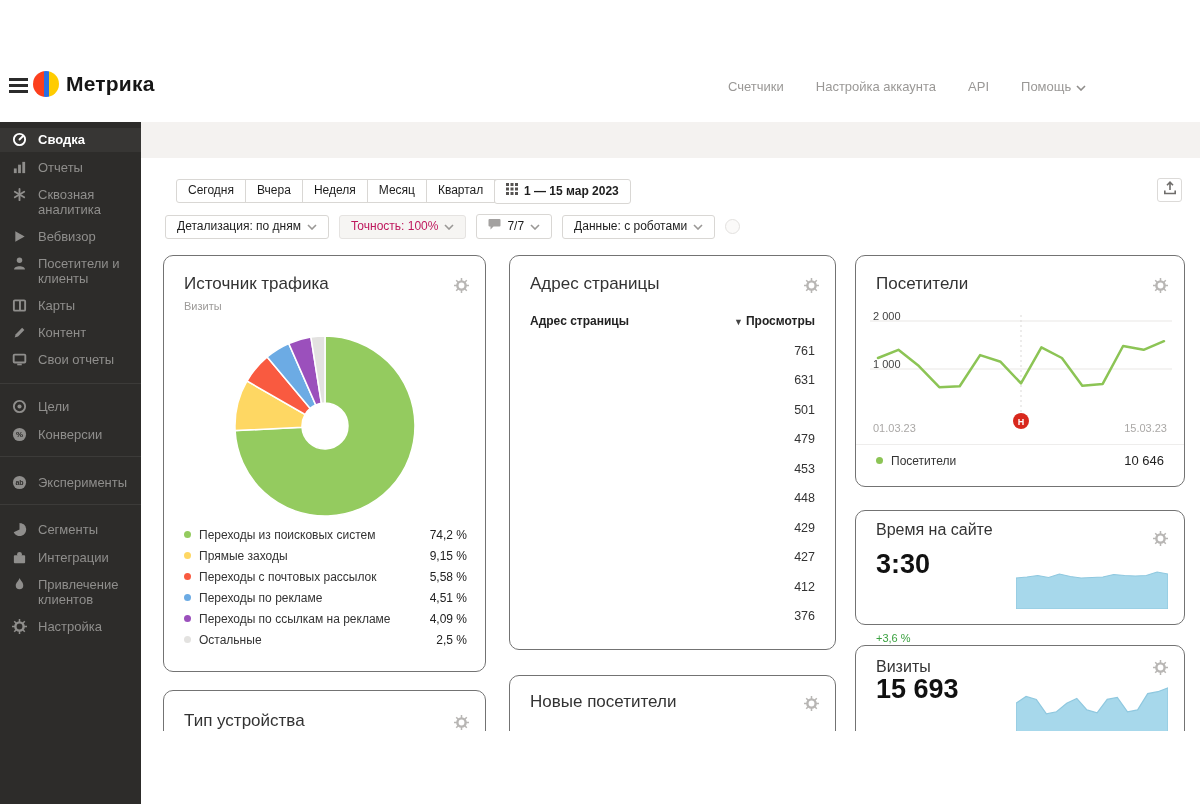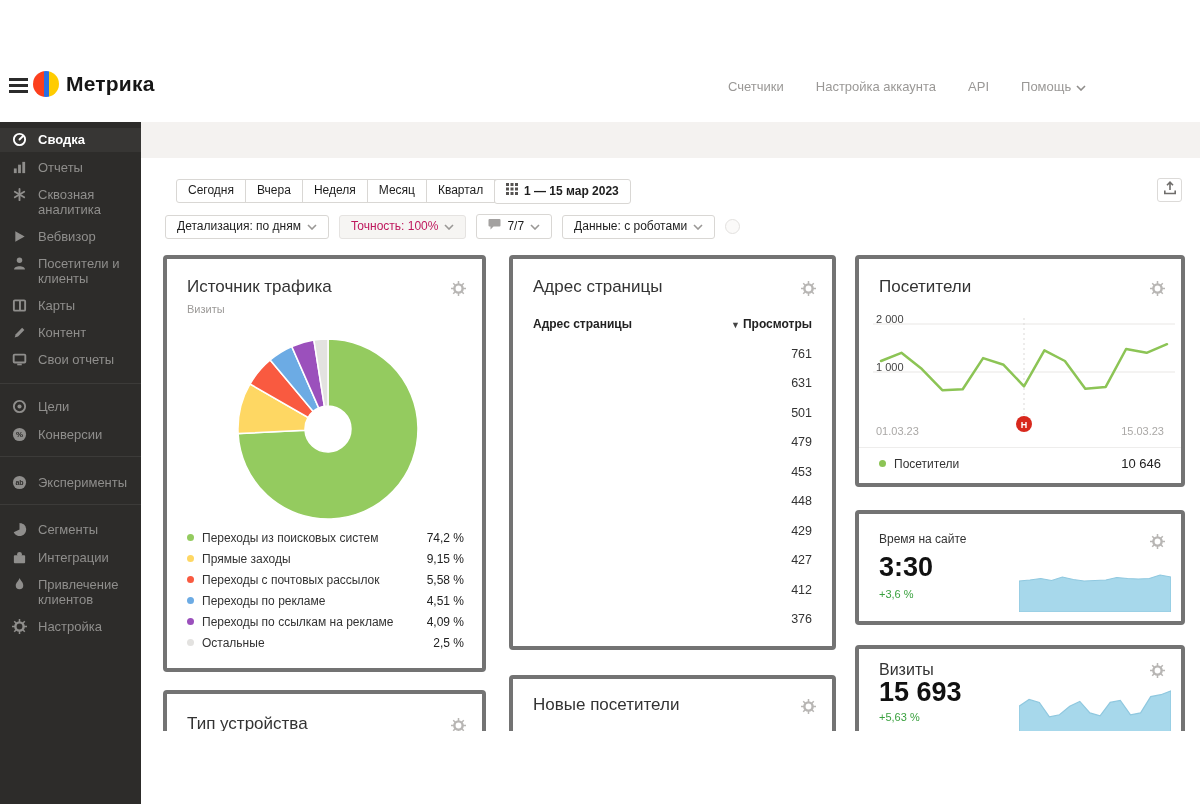--- a/index.html
+++ b/index.html
@@ -37,21 +37,21 @@
   .daterange { position:absolute; left:494px; top:179px; font-weight:bold; }
   .export-btn { position:absolute; left:1157px; top:178px; width:25px; height:24px; border:1px solid #dcdad8;
                 border-radius:3px; background:#fff; display:flex; align-items:center; justify-content:center;
                 color:#6f6d6b; cursor:pointer; }
   .filters2 { position:absolute; left:165px; top:214px; display:flex; gap:10px; align-items:center; }
   .btn.disabled { background:#f6f5f3; color:#be185d; border-color:#e5e3e1; cursor:default; }
   .btn .chev svg path { stroke:#9a9896; }
   .info-dot { width:15px; height:15px; border-radius:50%; border:1px solid #e3e1df; background:#fbfaf9; cursor:pointer; }
 
   
-  .card { position:absolute; background:#fff; border:4px solid #737373; border-radius:4px; }
+  .card { position:absolute; background:#fff; border:1px solid #737373; border-radius:10px; }
   .card-title { position:absolute; left:20px; font-size:17px; color:#333; }
   .card-sub { position:absolute; left:20px; font-size:11px; color:#9c9a98; }
   .gear { position:absolute; right:16px; color:#b8b6b4; cursor:pointer; width:15px; height:15px; }
 
   #card-traffic { left:163px; top:255px; width:323px; height:417px; }
   #card-pageurl { left:509px; top:255px; width:327px; height:395px; }
   #card-visitors { left:855px; top:255px; width:330px; height:232px; }
   #card-time { left:855px; top:510px; width:330px; height:115px; }
   #card-visits { left:855px; top:645px; width:330px; height:110px; }
   #card-device { left:163px; top:690px; width:323px; height:80px; }
@@ -70,21 +70,21 @@
   .tbl-row .views { margin-left:auto; }
 
   .ytick { position:absolute; font-size:11px; color:#444; }
   .xlab { position:absolute; font-size:11px; color:#aaa8a6; top:166px; }
   .vis-divider { position:absolute; left:0; right:0; top:188px; border-top:1px solid #eeedec; }
   .vis-legend { position:absolute; left:20px; right:20px; top:197px; display:flex; align-items:center; font-size:12px; color:#333; }
   .vis-legend .legend-dot { background:#8cc455; }
   .vis-total { margin-left:auto; font-size:13px; color:#222; }
 
   .kpi-value { position:absolute; left:20px; font-size:27px; font-weight:bold; color:#111; }
-  .kpi-delta { position:absolute; left:20px; font-size:11px; color:#3aa13f; }
+  .kpi-delta { position:absolute; left:20px; font-size:11px; color:#3aa13f;margin-top:47px; }
   .sparkline { position:absolute; }
 
   .bottom-mask { position:absolute; left:141px; top:731px; width:1059px; height:73px; background:#fff; z-index:40; }
 </style>
 </head>
 <body>
 
 <div id="app">
 
   <div class="hamburger">
@@ -421,21 +421,21 @@
     <span class="xlab" style="right:17px">15.03.23</span>
     <div class="vis-divider"></div>
     <div class="vis-legend">
       <span class="legend-dot"></span>
       <span>Посетители</span>
       <span class="vis-total">10 646</span>
     </div>
   </div>
 
   <div class="card" id="card-time">
-    <div class="card-title" style="top:18px;font-size:12px">Время на сайте</div>
+    <div class="card-title" style="top:10px;font-size:16px">Время на сайте</div>
     <span class="gear" style="top:20px"><svg width="15" height="15" viewBox="0 0 16 16" fill="currentColor">
           <circle cx="8" cy="8" r="4.4" fill="none" stroke="currentColor" stroke-width="2.6"></circle>
           <rect x="7.2" y="0" width="1.6" height="3.4" transform="rotate(0 8 8)"></rect>
           <rect x="7.2" y="0" width="1.6" height="3.4" transform="rotate(45 8 8)"></rect>
           <rect x="7.2" y="0" width="1.6" height="3.4" transform="rotate(90 8 8)"></rect>
           <rect x="7.2" y="0" width="1.6" height="3.4" transform="rotate(135 8 8)"></rect>
           <rect x="7.2" y="0" width="1.6" height="3.4" transform="rotate(180 8 8)"></rect>
           <rect x="7.2" y="0" width="1.6" height="3.4" transform="rotate(225 8 8)"></rect>
           <rect x="7.2" y="0" width="1.6" height="3.4" transform="rotate(270 8 8)"></rect>
           <rect x="7.2" y="0" width="1.6" height="3.4" transform="rotate(315 8 8)"></rect>

